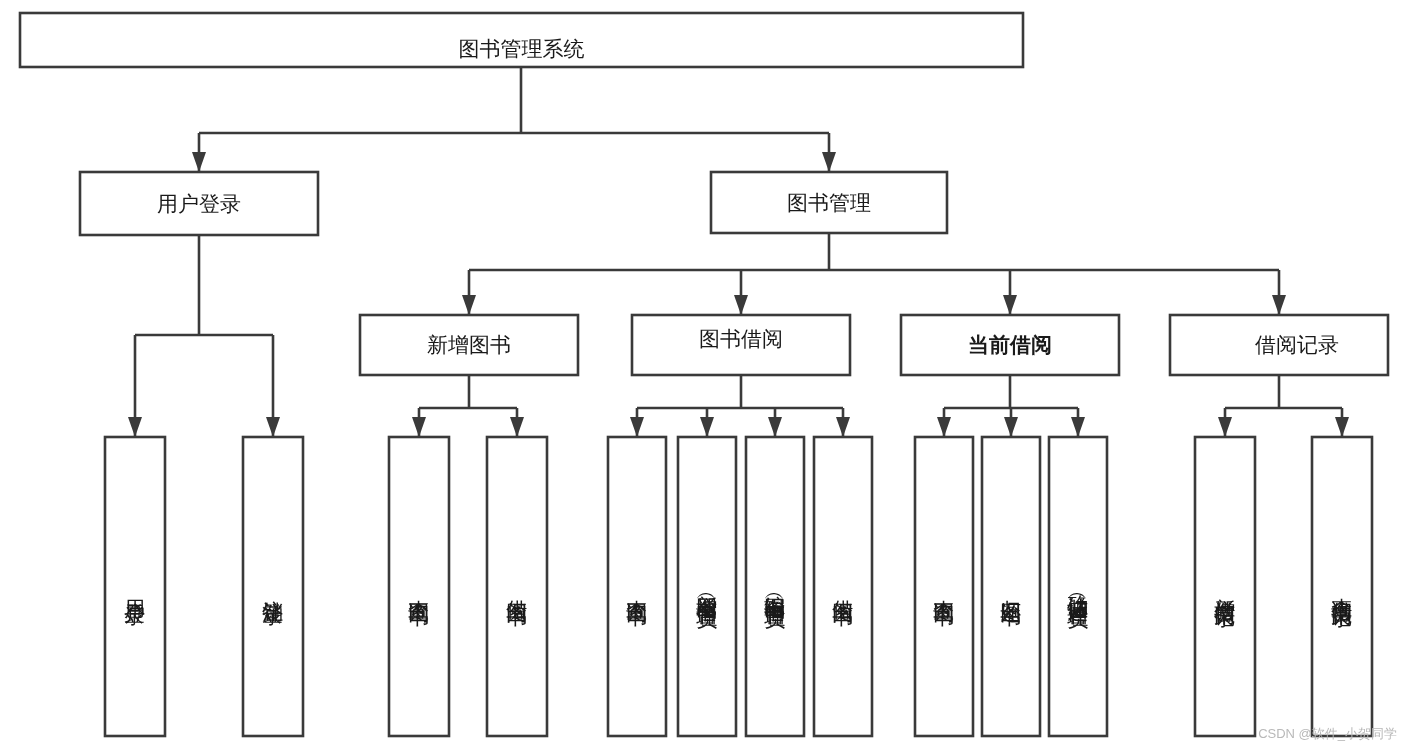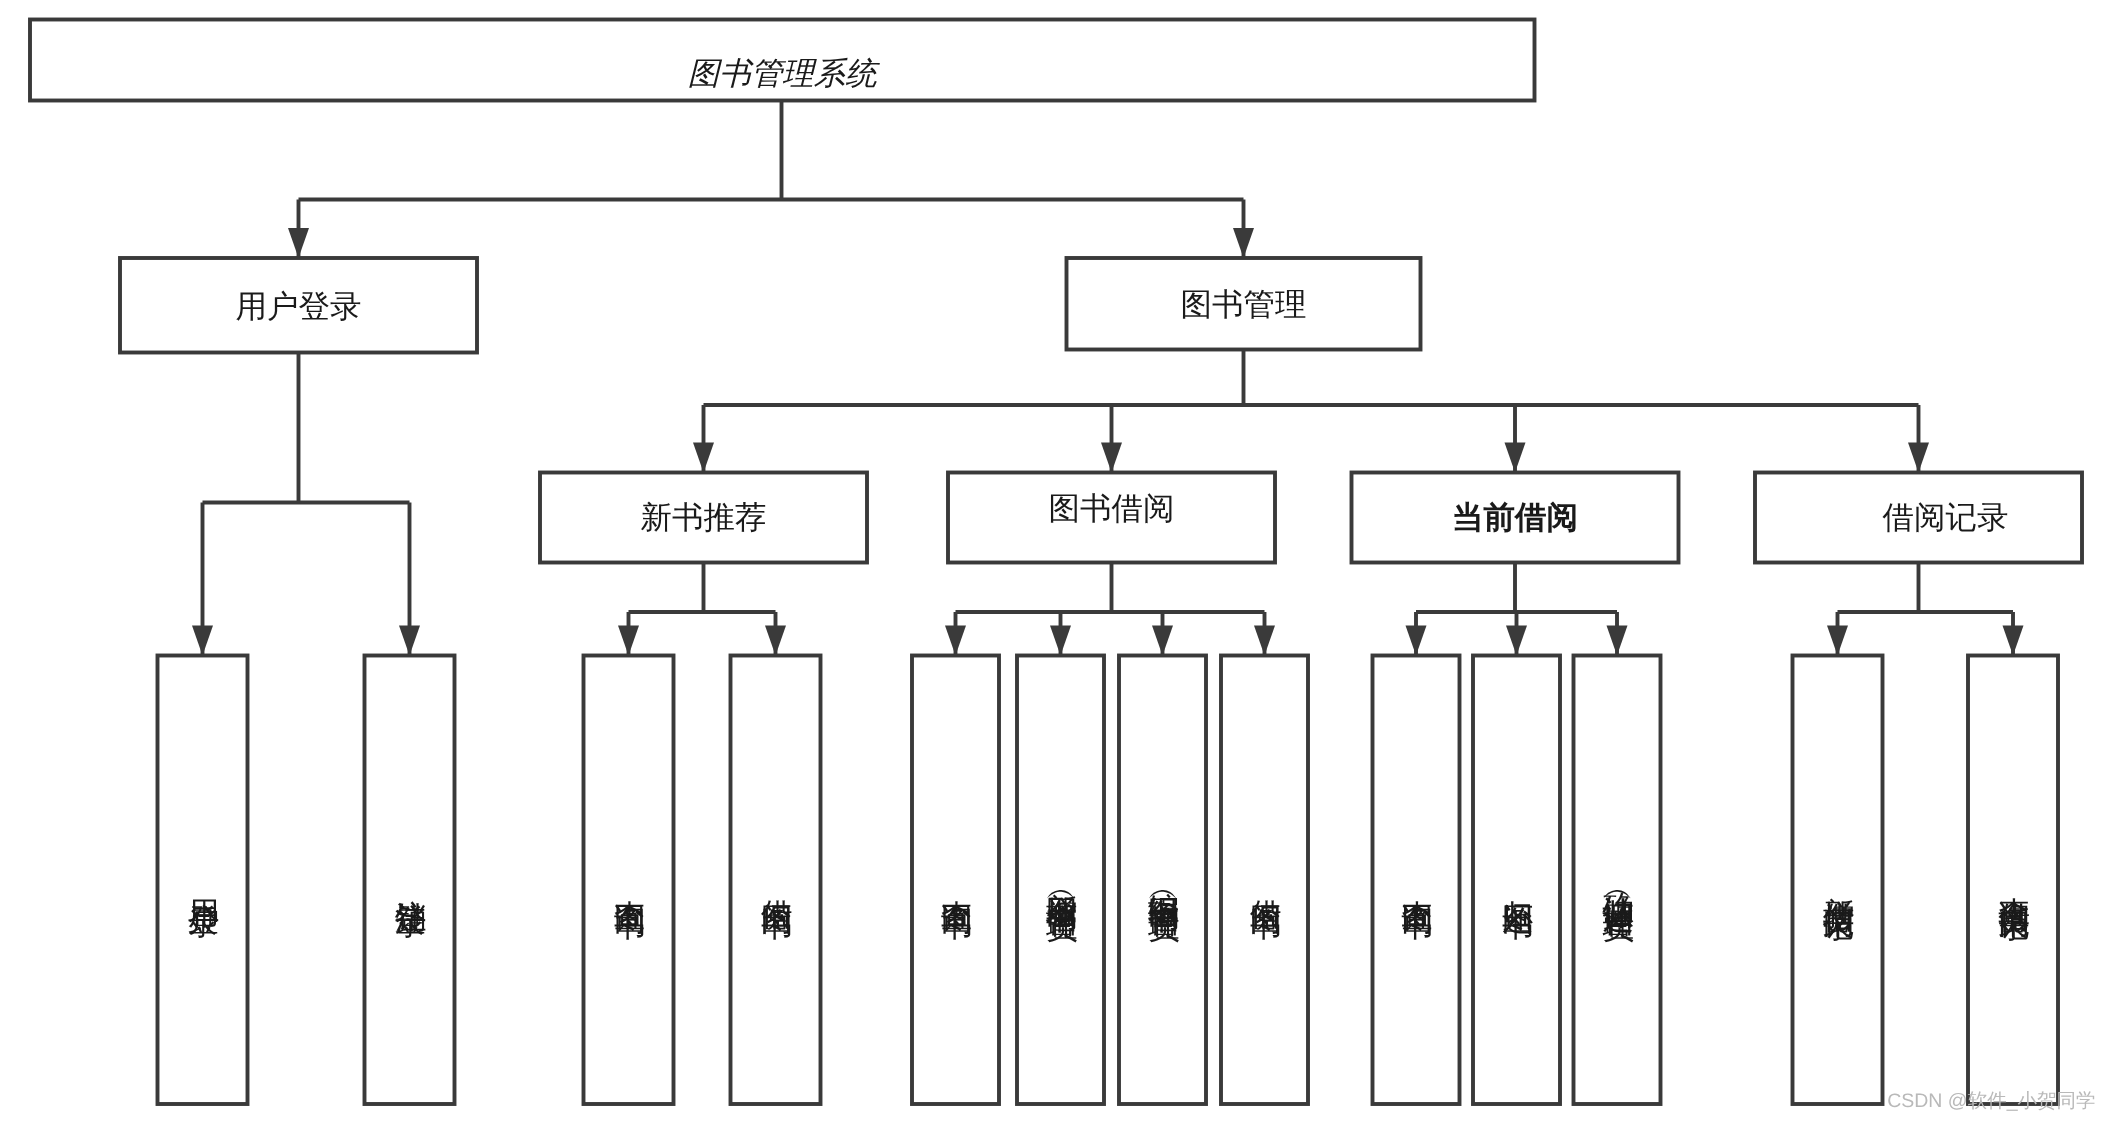--- a/index.html
+++ b/index.html
@@ -157,24 +157,24 @@
         <rect x="814" y="437" width="58" height="299" class="node-box"></rect>
         <rect x="915" y="437" width="58" height="299" class="node-box"></rect>
         <rect x="982" y="437" width="58" height="299" class="node-box"></rect>
         <rect x="1049" y="437" width="58" height="299" class="node-box"></rect>
         <rect x="1195" y="437" width="60" height="299" class="node-box"></rect>
         <rect x="1312" y="437" width="60" height="299" class="node-box"></rect>
       </g>
   </svg>
 
   <div id="labels-layer">
-      <div class="horiz-label-wrap" style="left: 20px; top: 13px; width: 1003px; height: 71px; font-style: italic;">图书管理系统</div>
+      <div class="horiz-label-wrap" style="left: 20px; top: 13px; width: 1003px; height: 71px;">图书管理系统</div>
       <div class="horiz-label-wrap" style="left: 80px; top: 172px; width: 238px; height: 63px;">用户登录</div>
       <div class="horiz-label-wrap" style="left: 711px; top: 172px; width: 236px; height: 61px; text-align: center;">图书管理</div>
-      <div class="horiz-label-wrap" style="left: 360px; top: 315px; width: 218px; height: 60px;">新书推荐</div>
+      <div class="horiz-label-wrap" style="left: 360px; top: 315px; width: 218px; height: 60px;">新增图书</div>
       <div class="horiz-label-wrap" style="left: 632px; top: 315px; width: 218px; height: 48px;">图书借阅</div>
       <div class="horiz-label-wrap" style="left: 901px; top: 315px; width: 218px; height: 60px; font-weight: bold;">当前借阅</div>
       <div class="horiz-label-wrap" style="left: 1170px; top: 315px; width: 218px; height: 60px; padding-left: 18px;">借阅记录</div>
       <div class="vert-label-wrap" style="left: 105px; top: 437px; width: 60px; height: 299px;">用户登录</div>
       <div class="vert-label-wrap" style="left: 243px; top: 437px; width: 60px; height: 299px;">注销登录</div>
       <div class="vert-label-wrap" style="left: 389px; top: 437px; width: 60px; height: 299px;">查询图书</div>
       <div class="vert-label-wrap" style="left: 487px; top: 437px; width: 60px; height: 299px;">借阅图书</div>
       <div class="vert-label-wrap" style="left: 608px; top: 437px; width: 58px; height: 299px;">查询图书</div>
       <div class="vert-label-wrap" style="left: 678px; top: 437px; width: 58px; height: 299px;">新增图书（管理员）</div>
       <div class="vert-label-wrap" style="left: 746px; top: 437px; width: 58px; height: 299px;">编辑图书（管理员）</div>

